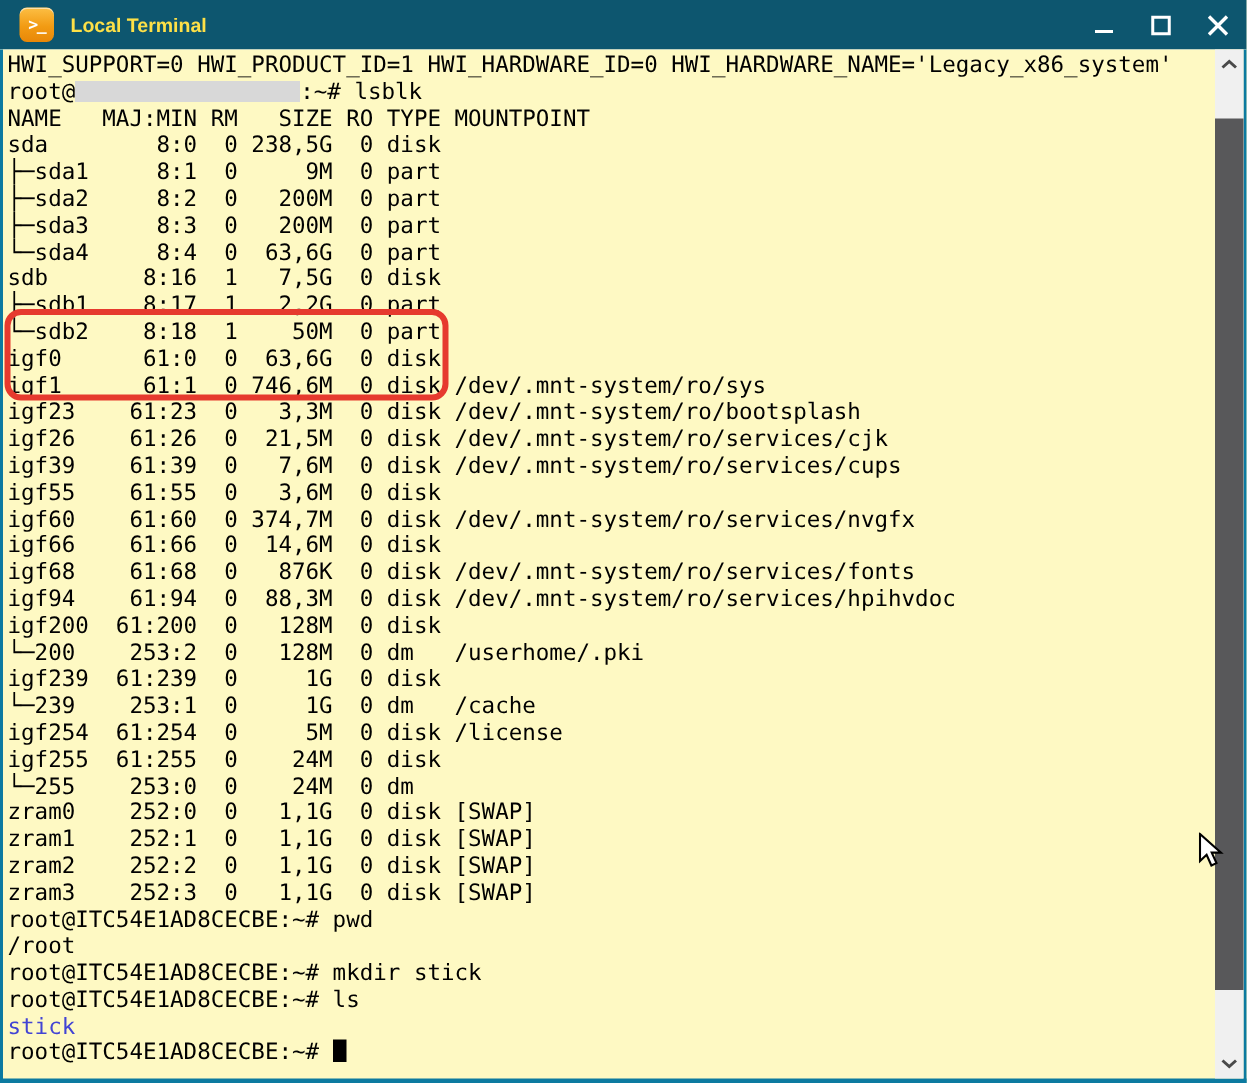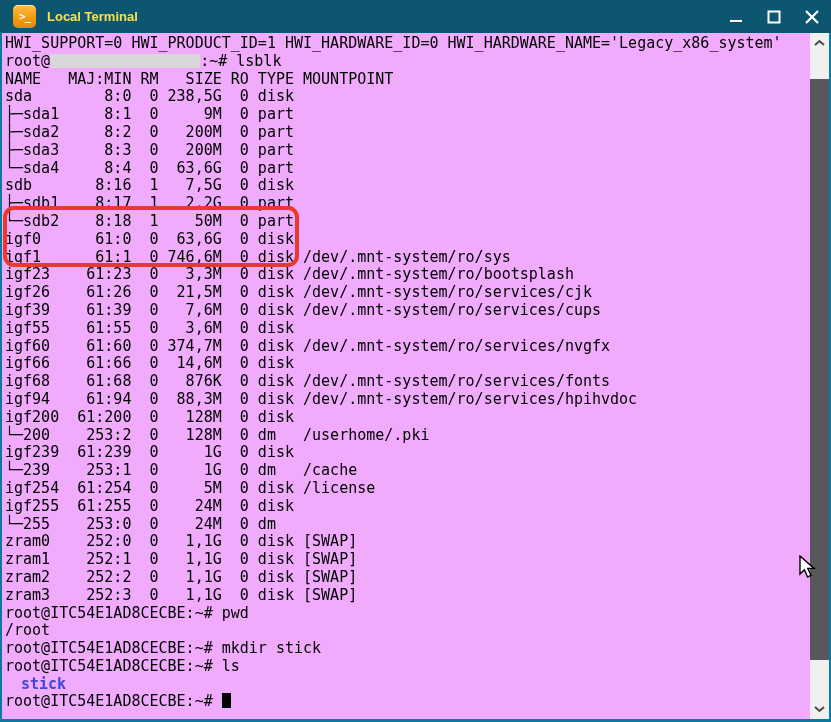--- a/index.html
+++ b/index.html
@@ -28,32 +28,32 @@
     position:absolute; right:0; top:0; height:33px;
     display:flex; align-items:center;
   }
   .win-btn {
     width:38px; height:33px; display:flex; align-items:center;
     justify-content:center; cursor:pointer;
   }
   
   .terminal-body {
     position:absolute; top:33px; left:0; width:831px; height:689px;
-    background:#f0abfc;
+    background:#fef9c3;
     border-left:2px solid #0c7aa0; border-right:2px solid #0c7aa0;
     border-bottom:3px solid #0c7aa0;
   }
   .terminal-output {
     margin:0; padding:2px 0 0 3px;
     font-family:"DejaVu Sans Mono", monospace;
     font-size:15px; line-height:17.8px; color:#010101;
     white-space:pre;
   }
   .terminal-output .line { height:17.8px; }
-  .dir-blue { color:#4244d4; font-weight:bold;margin-left:16px; }
+  .dir-blue { color:#4244d4; font-weight:normal; }
   .redaction {
     display:inline-block; width:150px; height:14px; background:#d8d8d8;
     vertical-align:-2px;
   }
   .block-cursor {
     display:inline-block; width:9px; height:15px; background:#000000;
     vertical-align:-2px;
   }
   
   .annotation-box {

